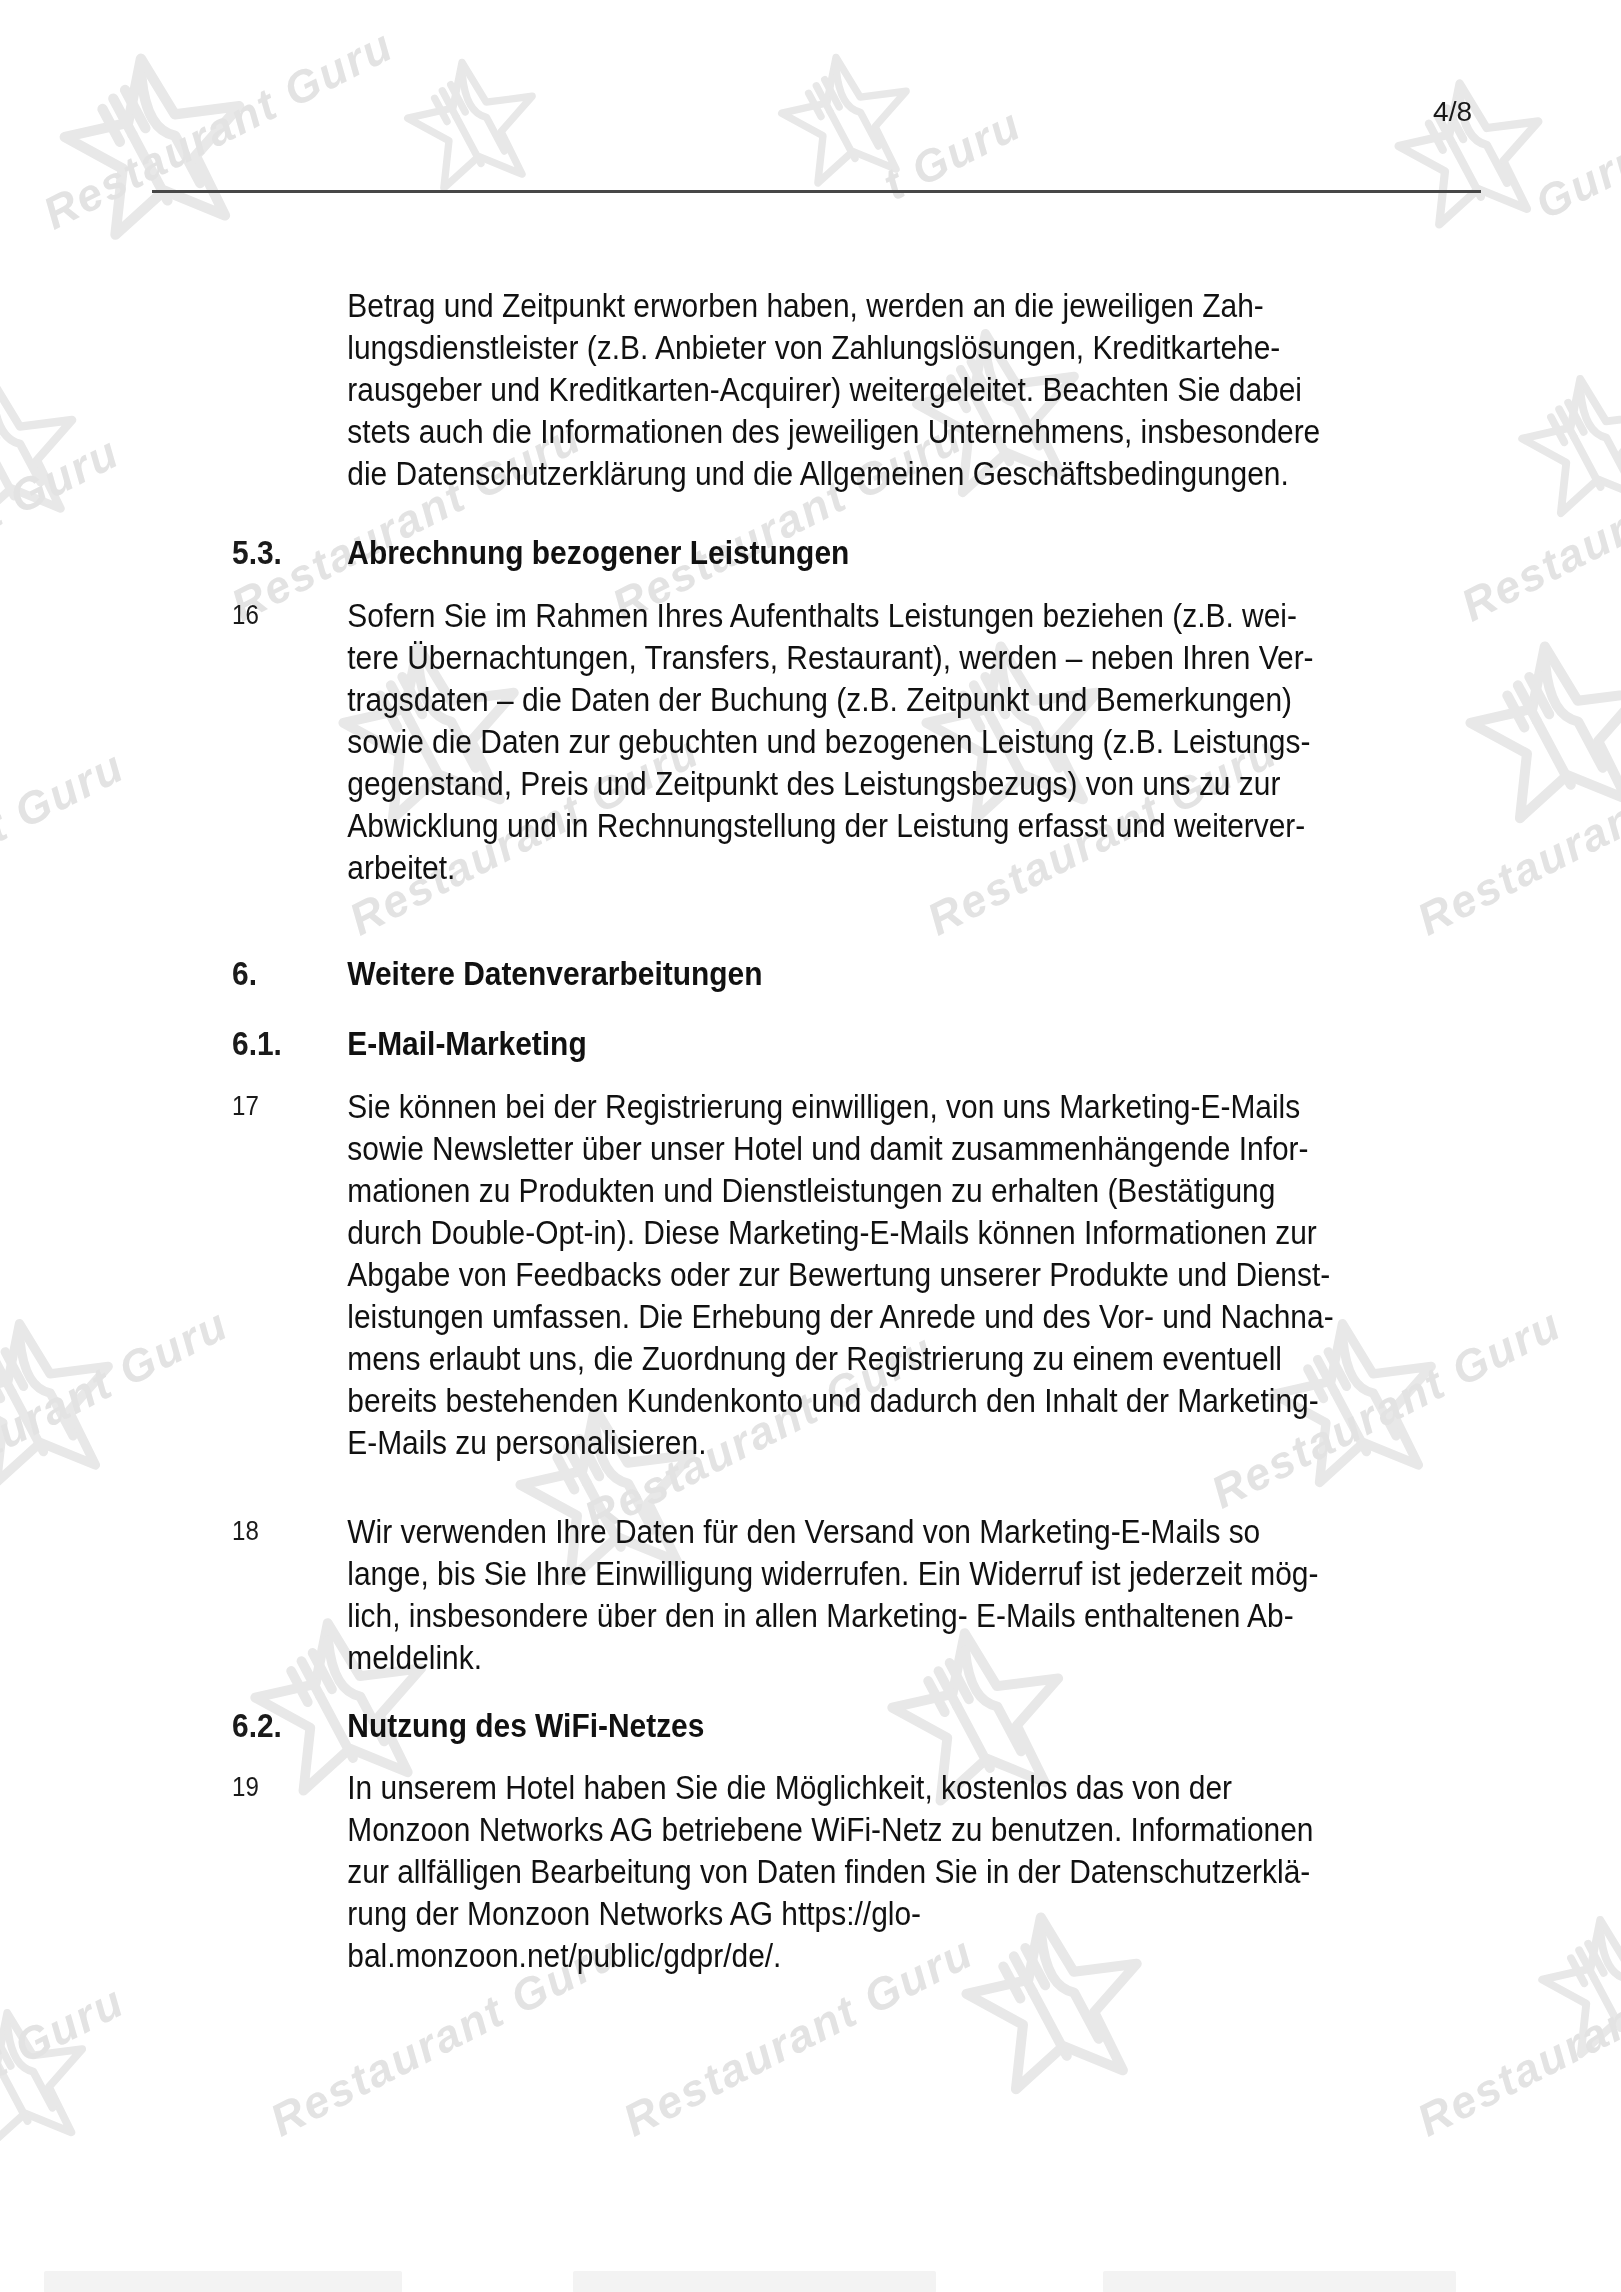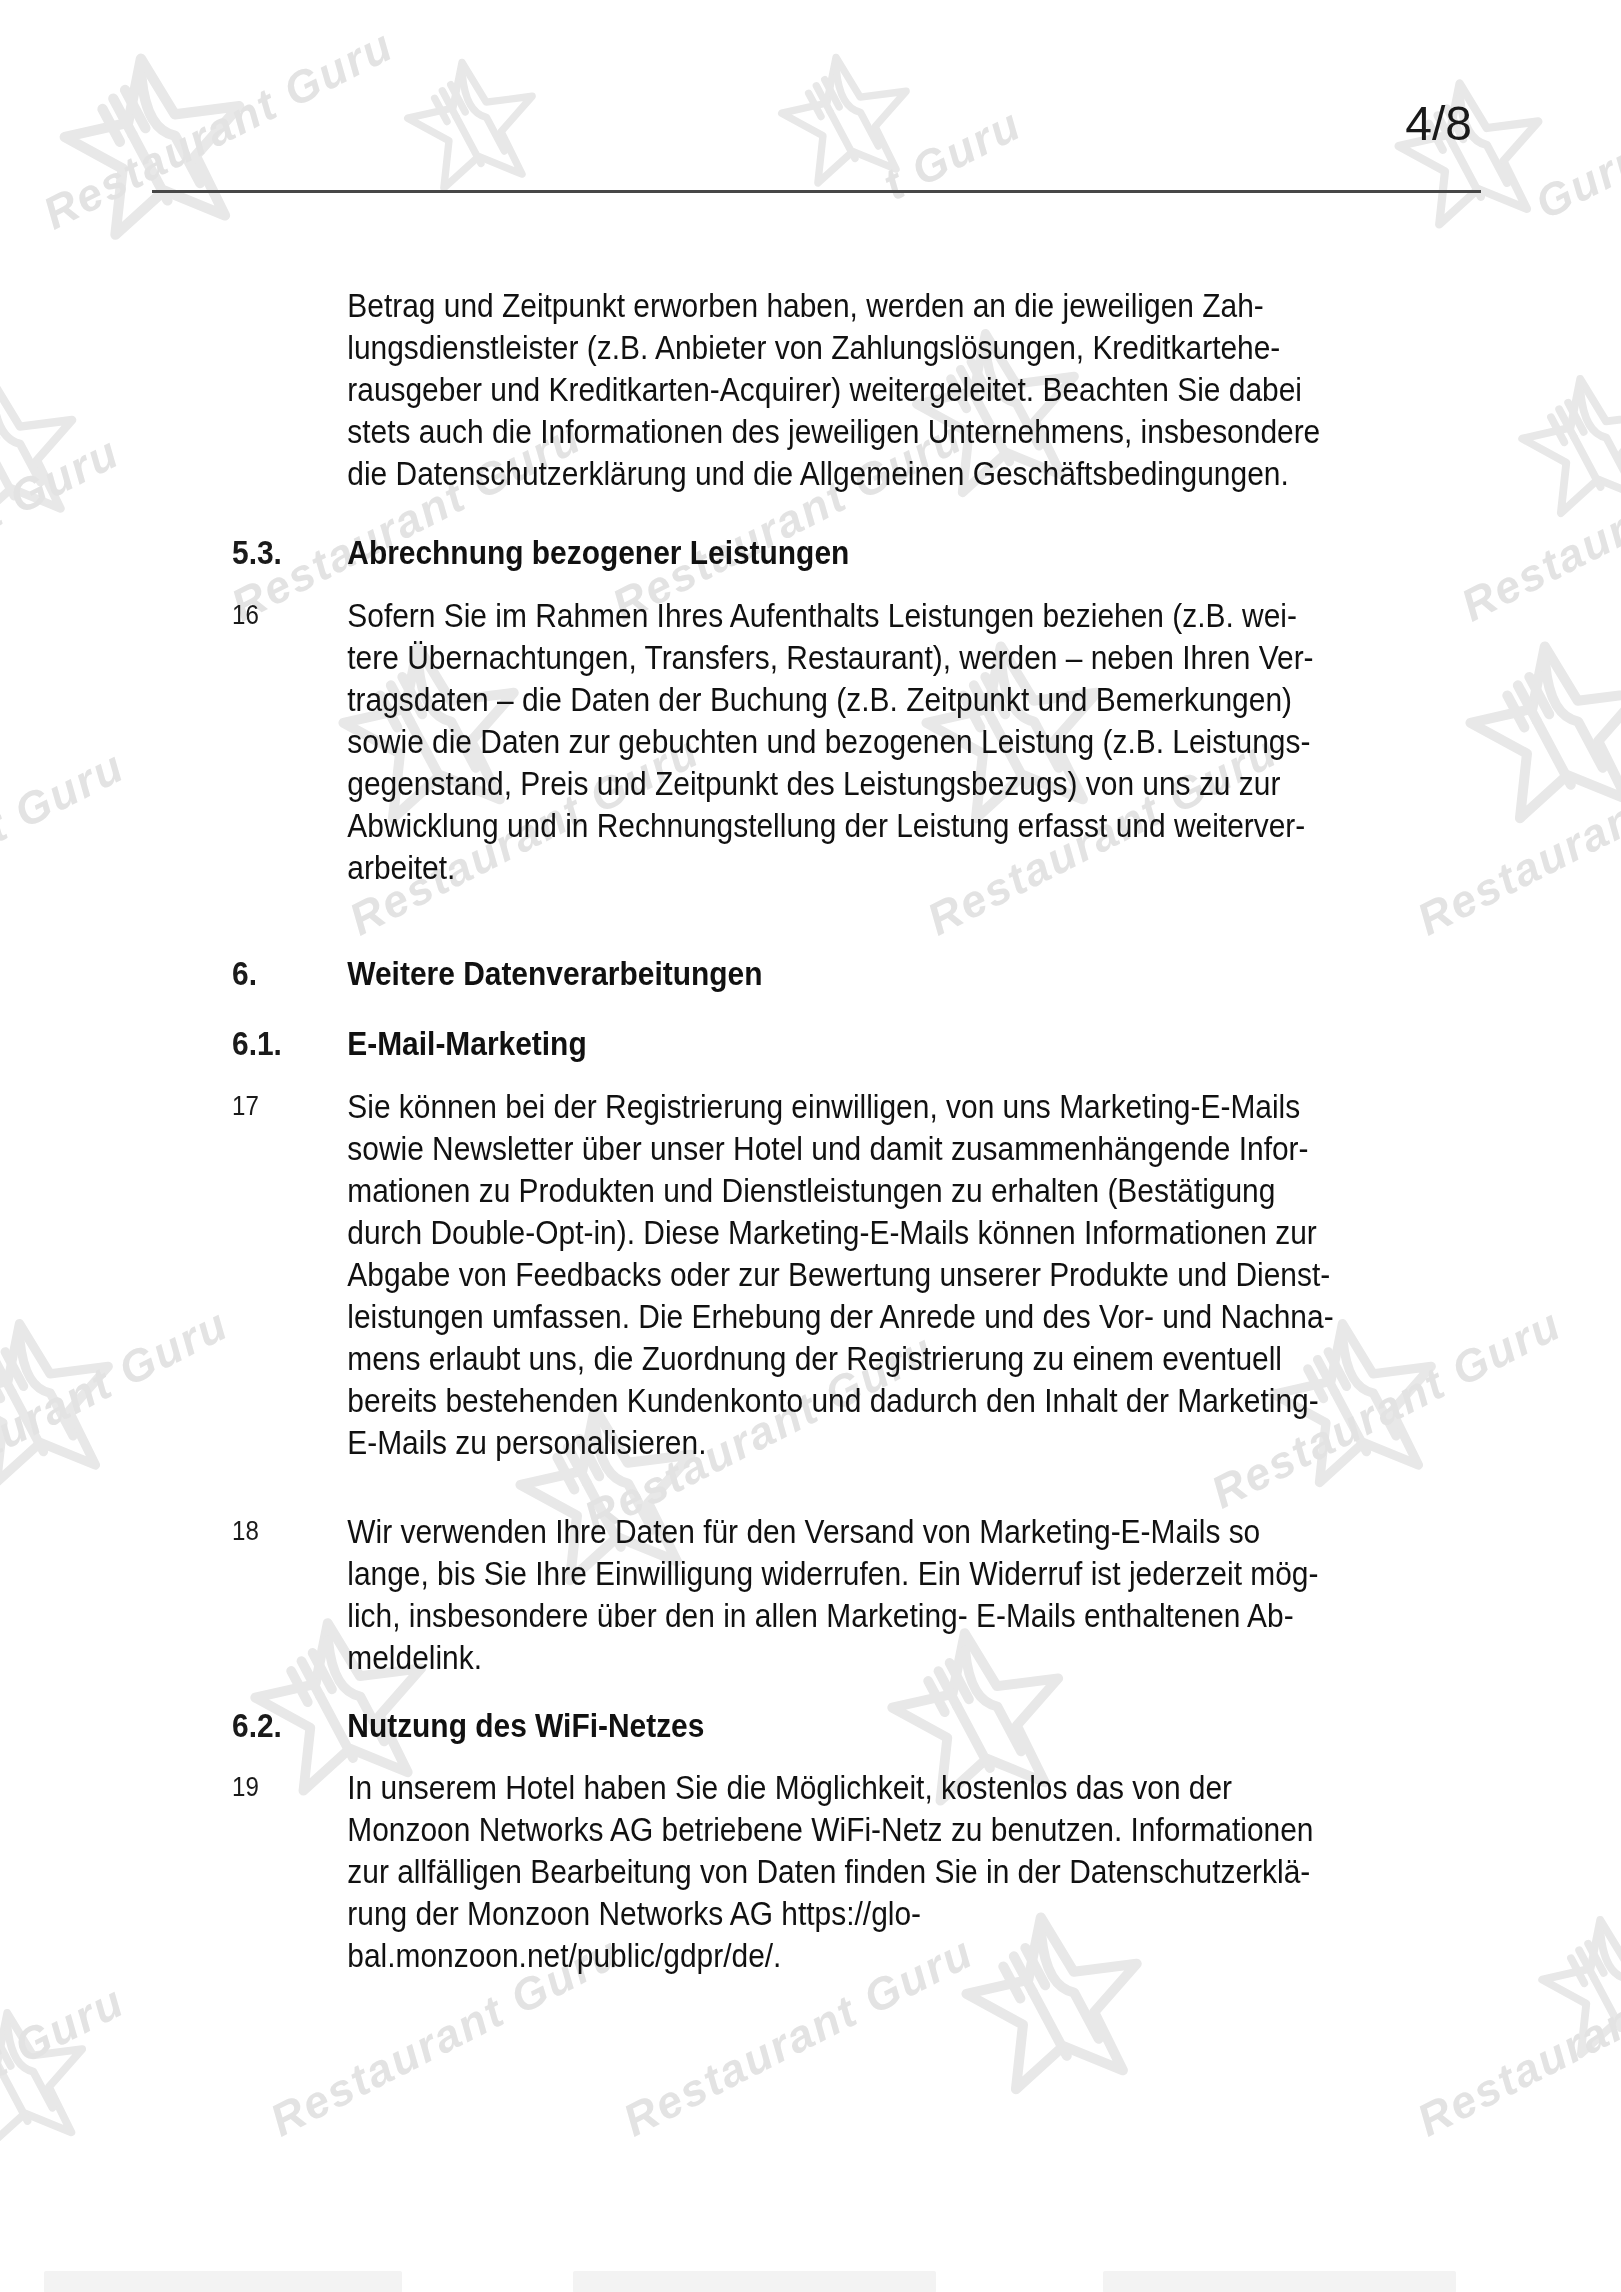--- a/index.html
+++ b/index.html
@@ -20,21 +20,21 @@
     position:absolute;
     font-size:45px; font-style:italic; font-weight:bold;
     color:#e3e3e3; letter-spacing:2px; white-space:nowrap;
     transform:rotate(-27deg); transform-origin:0 50%;
   }
   .wm-strip { position:absolute; height:21.6px; background:#f3f3f3; border-radius:2px; }
 
   
   #page-number {
     position:absolute; top:96px; right:149px; z-index:2;
-    font-size:48px; color:#1a1a1a;margin-left:47px;
+    font-size:28px; color:#1a1a1a;margin-left:47px;
   }
   #header-rule {
     position:absolute; top:190px; left:152px; width:1329px; height:2.9px;
     background:#474747; z-index:2;
   }
 
   
   #content {
     position:absolute; left:232px; top:284px; width:1431px; z-index:2;
     transform:scaleX(0.88); transform-origin:0 0;

